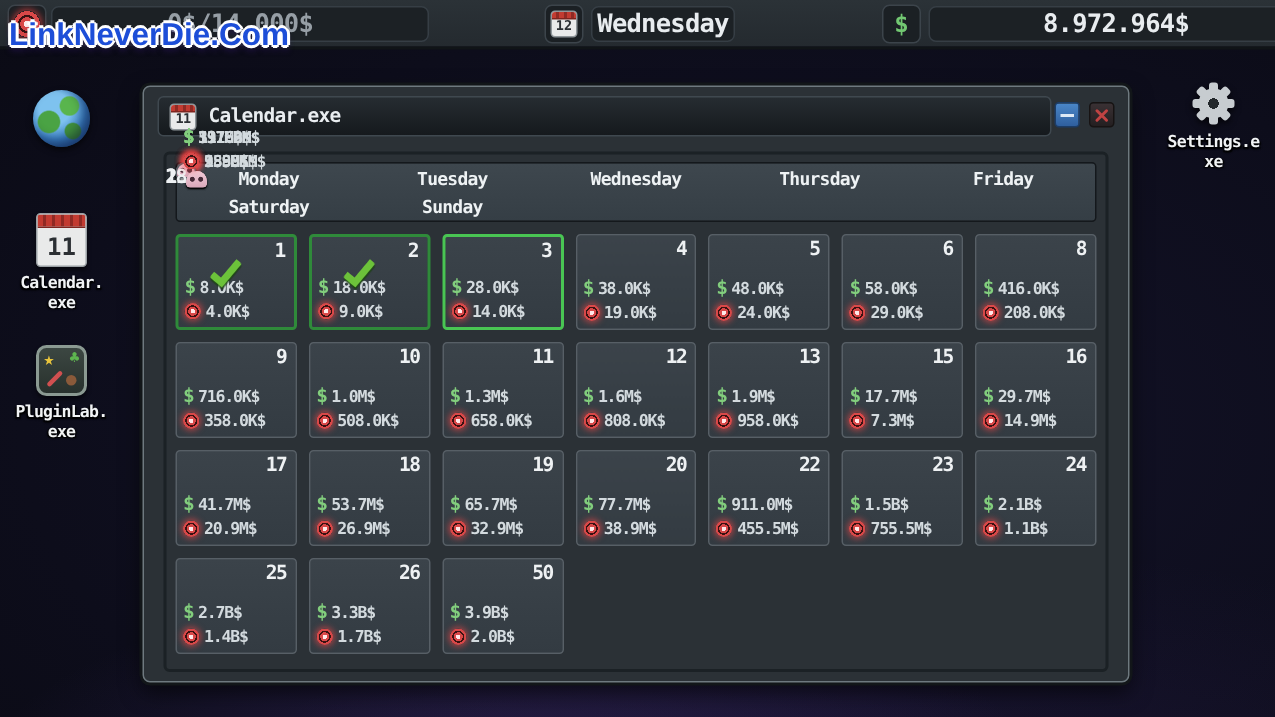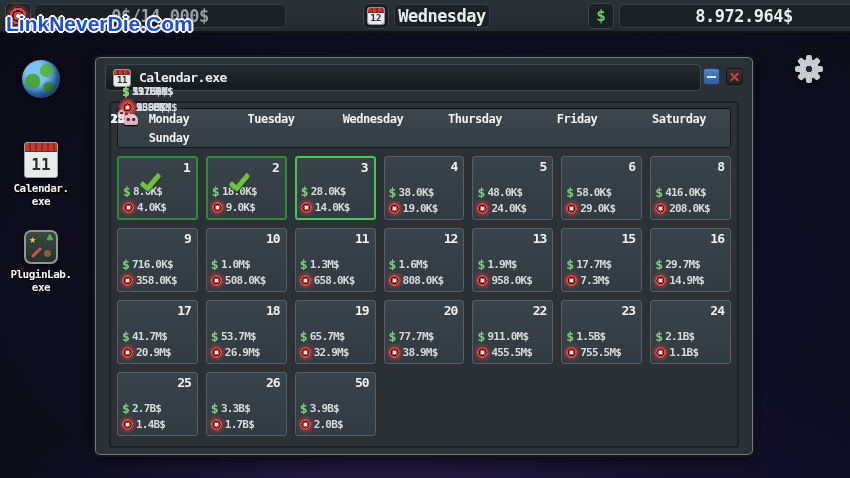--- a/index.html
+++ b/index.html
@@ -112,21 +112,21 @@
   #close-btn { right:9px; background:linear-gradient(#3a3134,#241f21); border:1px solid #17�313; border:1px solid #171313; }
   #close-btn .x1, #close-btn .x2 { position:absolute; left:2px; top:6.5px; width:11px; height:2px;
     background:#c04343; border-radius:1px; }
   #close-btn .x1 { transform:rotate(45deg); }
   #close-btn .x2 { transform:rotate(-45deg); }
 
   .content-panel { position:absolute; left:13px; top:43px; width:630px; height:347px;
     border:2px solid #1b2125; border-radius:4px; padding:5px 6px; }
   .weekday-bar { height:40px; background:linear-gradient(#3e474e,#353e45);
     border:1px solid #14181c; border-radius:3px;
-    display:grid; grid-template-columns:repeat(6,1fr); align-items:center;
+    display:grid; grid-template-columns:repeat(5,1fr); align-items:center;
     font-size:12px; color:#eef2f4; text-align:center; letter-spacing:-.5px; }
   .grid { margin-top:8px; display:grid; grid-template-columns:repeat(7,1fr);
     grid-auto-rows:64px; gap:8px; }
 
   .cell { position:relative; background:linear-gradient(#3b434a,#333b42);
     border:1px solid #575f66; border-radius:3px; }
   .cell.completed { border:2px solid #2f8a3a; }
   .cell.current { border:2px solid #49c553; }
   .daynum { position:absolute; top:2px; right:6px; font-size:13px; color:#eef1f3; letter-spacing:-1px; }
   .money { position:absolute; left:4px; display:flex; align-items:center; gap:3px;
@@ -199,20 +199,24 @@
 </div>
 
 <div class="desk-icon" id="icon-settings">
   <div class="gear">
     <span class="tooth"></span>
       <span class="tooth"></span>
       <span class="tooth"></span>
       <span class="tooth"></span>
     <span class="hub"></span>
   </div>
+  <div class="desk-label">
+    <div>Settings.e</div>
+    <div>xe</div>
+  </div>
 </div>
 
 <div class="window">
   <div class="title-field">
     <span class="mini-cal">
       <span class="mc-top"></span>
       <span class="mc-num">11</span>
     </span>
     <span>Calendar.exe</span>
   </div>

